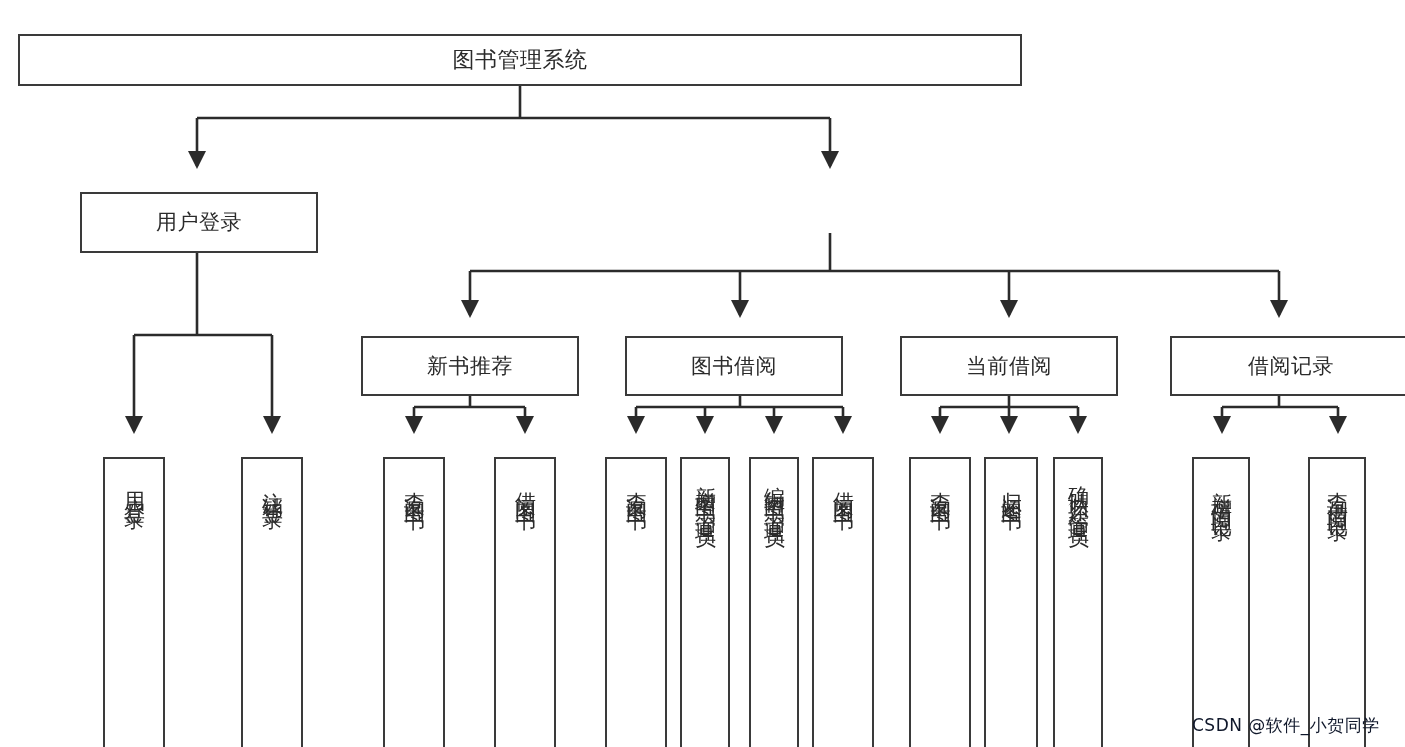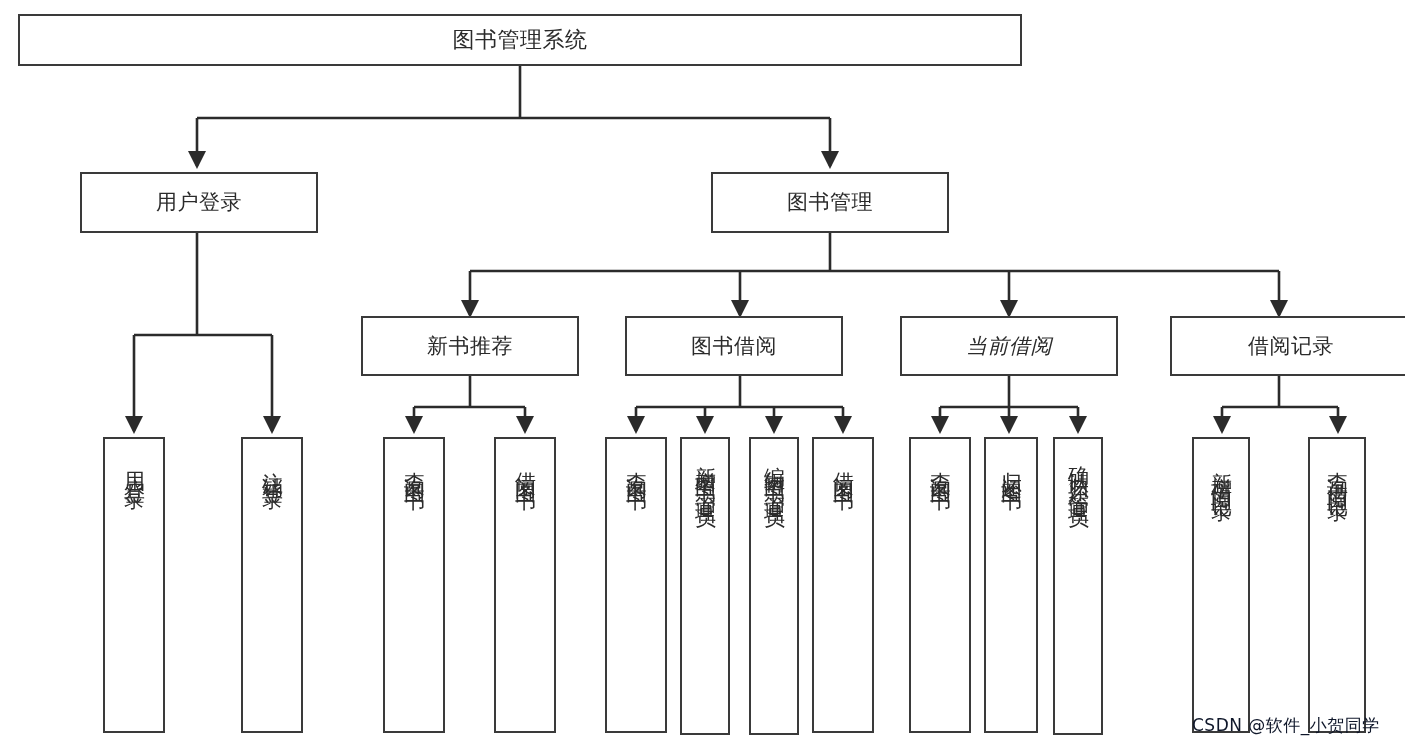--- a/index.html
+++ b/index.html
@@ -29,20 +29,21 @@
   }
   .node {
     position: absolute;
     box-sizing: border-box;
     background: #ffffff;
     border: 2px solid #3a3a3a;
     display: flex;
     align-items: center;
     justify-content: center;
     z-index: 2;
+    margin-top: 20px;
   }
   .node .label {
     color: #2b2b2b;
     text-align: center;
     line-height: 1.18;
     letter-spacing: 0.5px;
     white-space: pre;
   }
   
   .node.horiz .label {
@@ -130,31 +131,28 @@
     </g>
   </svg>
 
   <div class="node horiz root" style="left:18px; top:14px; width:1004px; height:52px;">
     <span class="label">图书管理系统</span>
   </div>
 
   <div class="node horiz" style="left:80px; top:172px; width:238px; height:61px;">
     <span class="label">用户登录</span>
   </div>
-  <div class="node horiz" style="left:711px; top:172px; width:238px; height:61px;">
-    <span class="label">图书管理</span>
-  </div>
 
   <div class="node horiz" style="left:361px; top:316px; width:218px; height:60px;">
     <span class="label">新书推荐</span>
   </div>
   <div class="node horiz" style="left:625px; top:316px; width:218px; height:60px;">
     <span class="label">图书借阅</span>
   </div>
-  <div class="node horiz" style="left:900px; top:316px; width:218px; height:60px;font-style:italic;">
+  <div class="node horiz" style="left:900px; top:316px; width:218px; height:60px;">
     <span class="label">当前借阅</span>
   </div>
   <div class="node horiz" style="left:1170px; top:316px; width:242px; height:60px;">
     <span class="label">借阅记录</span>
   </div>
 
   <div class="node vert" style="left:103px; top:437px; width:62px; height:296px;">
     <span class="label">用户登录</span>
   </div>
   <div class="node vert" style="left:241px; top:437px; width:62px; height:296px;">

